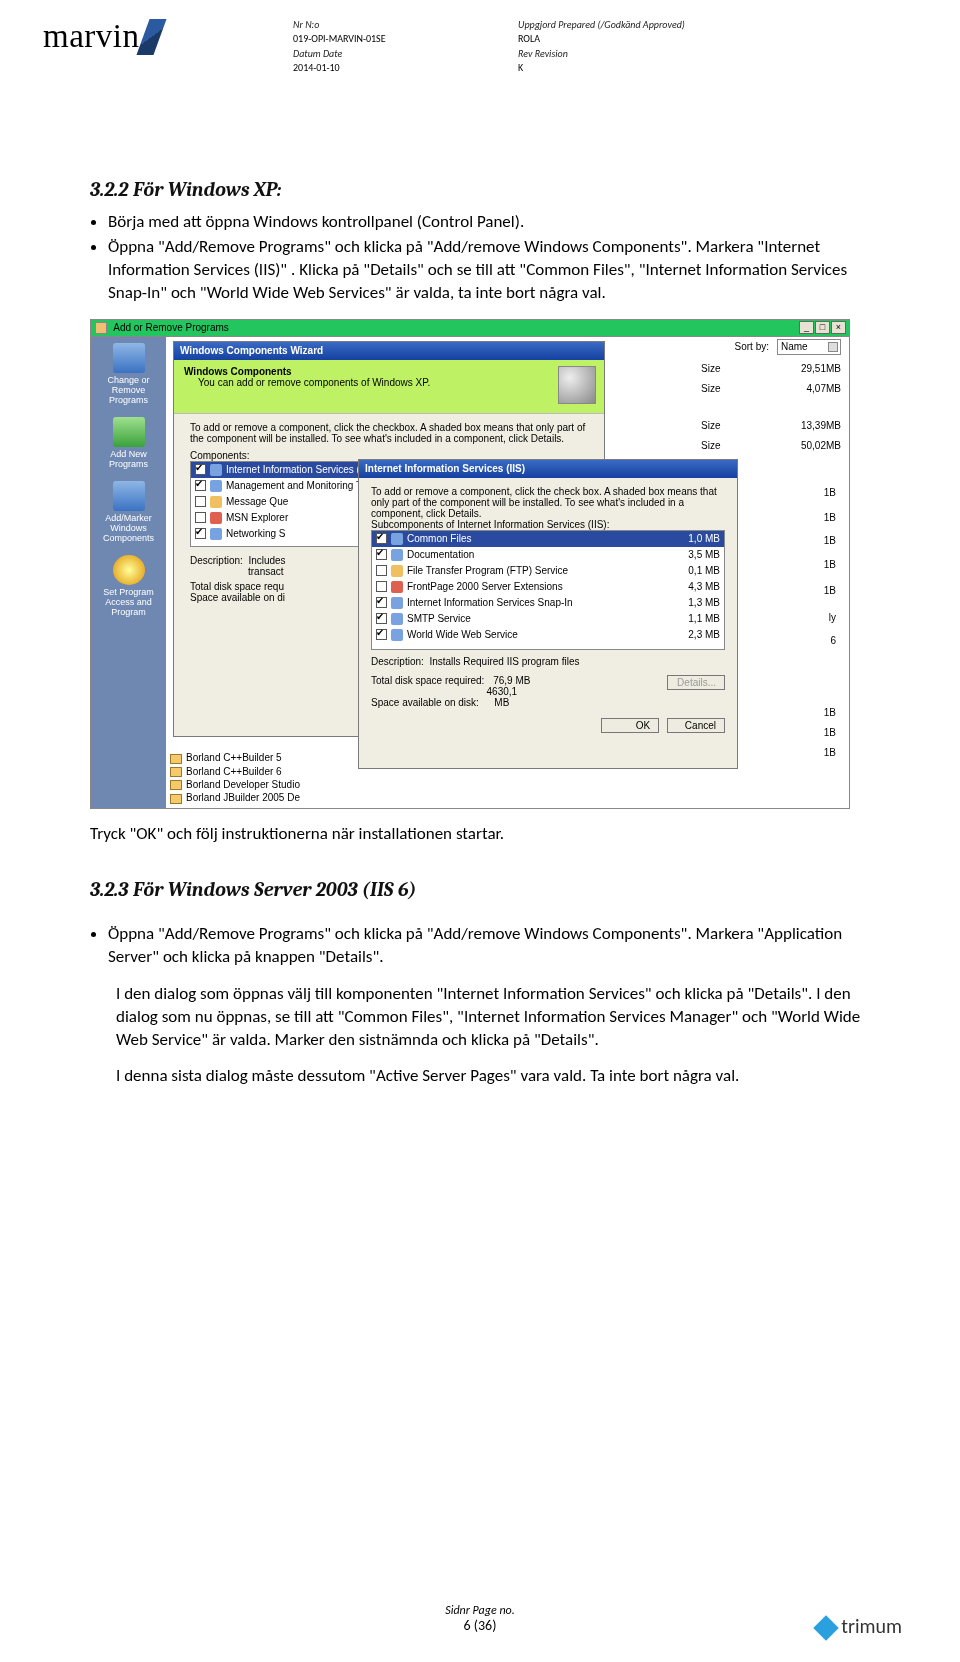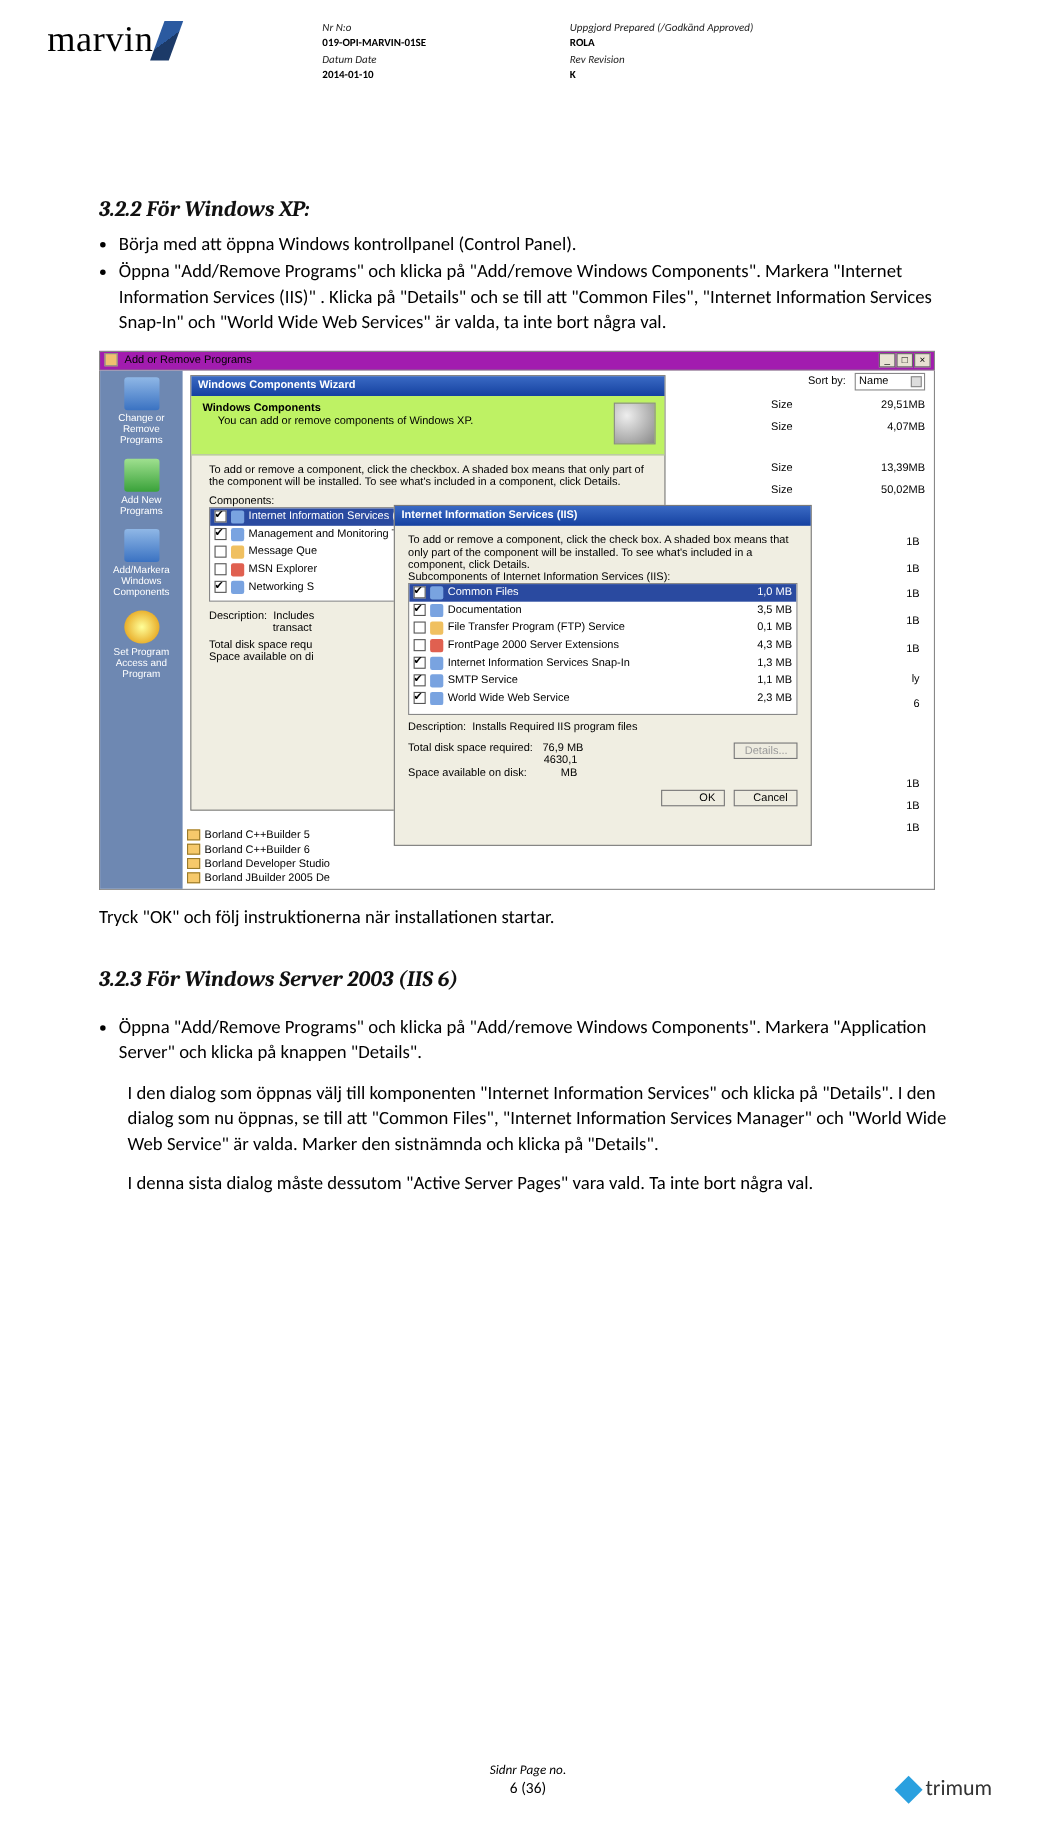--- a/index.html
+++ b/index.html
@@ -2,37 +2,37 @@
 <html><head>
 <meta charset="utf-8">
 <style>
   html,body{margin:0;padding:0;background:#fff;color:#000;font-family:Calibri,Arial,sans-serif}
   .page{width:960px;height:1662px;position:relative;margin:0 auto;background:#fff}
   
   .hdr{position:absolute;left:43px;top:18px;right:43px;font-size:12px}
   .hdr .logo{position:absolute;left:0;top:0}
   .hdr .col{position:absolute;font-size:10px;line-height:1.35}
   .hdr .lbl{font-style:italic;color:#222}
-  .hdr .val{font-weight:700}
+  .hdr .val{font-weight:400}
   .col1{left:250px;top:0}
   .col2{left:475px;top:0}
   .logo-text{font-weight:400;font-size:33px;font-family:Georgia,serif;letter-spacing:.5px}
   .logo-bar{display:inline-block;width:17px;height:36px;background:linear-gradient(135deg,#2b5aa0 50%,#1c3a68 50%);transform:skewX(-20deg);margin-left:4px;vertical-align:bottom}
   
   .body{position:absolute;left:90px;right:90px;top:160px}
   h3{font-family:Cambria,"Times New Roman",serif;font-weight:700;font-style:italic;font-size:20px;margin:18px 0 10px;color:#111}
   ul.doc{margin:0 0 14px 18px;padding:0}
   ul.doc li{font-size:17px;line-height:1.35;margin:0 0 2px}
   p.after{font-size:17px;margin:14px 0}
   .sect2{margin-top:34px}
   .para{font-size:17px;line-height:1.35;margin:0 0 14px 26px}
   
   .shot{position:relative;width:760px;height:490px;margin:10px 0 6px;font-family:Tahoma,Arial,sans-serif;font-size:10px;color:#000}
   .shot *{box-sizing:border-box}
-  .arp-title{position:absolute;left:0;top:0;width:760px;height:18px;background:#a21caf;border:1px solid #888;padding-left:4px;line-height:16px}
+  .arp-title{position:absolute;left:0;top:0;width:760px;height:18px;background:#22c55e;border:1px solid #888;padding-left:4px;line-height:16px}
   .arp-title .ico{display:inline-block;width:12px;height:12px;background:#f0c070;border:1px solid #888;margin-right:4px;vertical-align:middle}
   .wctl{position:absolute;right:3px;top:1px;display:flex;gap:1px}
   .wctl span{width:15px;height:13px;border:1px solid #666;background:#e8e2d3;text-align:center;line-height:11px;font-size:9px}
   .arp-body{position:absolute;left:0;top:18px;width:760px;height:472px;background:#fff;border:1px solid #888;border-top:none}
   .arp-side{position:absolute;left:0;top:0;width:75px;height:100%;background:#6e88b2;color:#fff}
   .side-item{text-align:center;font-size:9px;padding:6px 2px}
   .side-ico{width:32px;height:30px;margin:0 auto 2px;border-radius:3px}
   .side-ico.a{background:linear-gradient(#8fb7e6,#3a72c2)}
   .side-ico.b{background:linear-gradient(#9fe08f,#3aa23a)}
   .side-ico.c{background:linear-gradient(#8fb7e6,#3a72c2)}
@@ -132,21 +132,21 @@
               <div>Remove</div>
               <div>Programs</div>
             </div>
           <div class="side-item">
               <div class="side-ico b"></div>
               <div>Add New</div>
               <div>Programs</div>
             </div>
           <div class="side-item">
               <div class="side-ico c"></div>
-              <div>Add/Markera</div>
+              <div>Add/Marker</div>
               <div>Windows</div>
               <div>Components</div>
             </div>
           <div class="side-item">
               <div class="side-ico d"></div>
               <div>Set Program</div>
               <div>Access and</div>
               <div>Program</div>
             </div>
         </div>
@@ -284,21 +284,21 @@
                 <span class="cb ck"></span>
                 <span class="ci"></span>
                 <span class="cn">World Wide Web Service</span>
                 <span class="cs">2,3 MB</span>
               </div>
           </div>
           <div class="desc"><span>Description:</span>&nbsp;&nbsp;<span>Installs Required IIS program files</span></div>
           <div style="display:flex;margin-top:8px">
             <div style="flex:1">
               <div><span>Total disk space required:</span><span style="display:inline-block;width:46px;text-align:right">76,9 MB</span></div>
-              <div><span>Space available on disk:</span><span style="display:inline-block;width:46px;text-align:right">4630,1 MB</span></div>
+              <div><span>Space available on disk:</span><span style="display:inline-block;width:46px;text-align:center">4630,1 MB</span></div>
             </div>
             <div><span class="btn dis">Details...</span></div>
           </div>
           <div class="btnrow">
             <span class="btn">OK</span>
             <span class="btn">Cancel</span>
           </div>
         </div>
       </div>
     </div>

